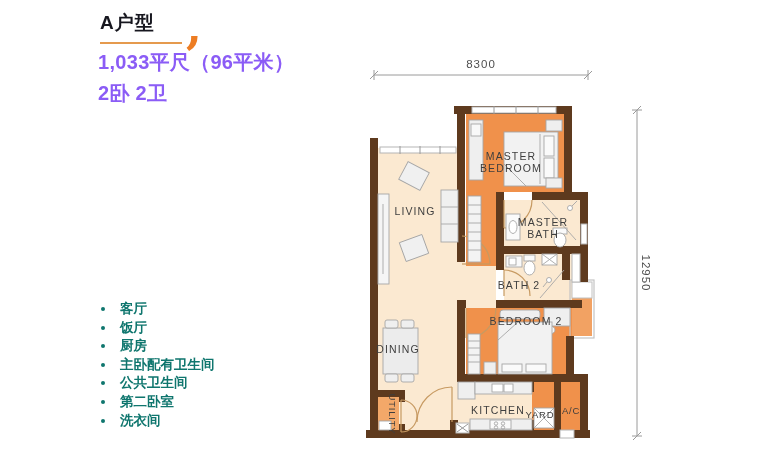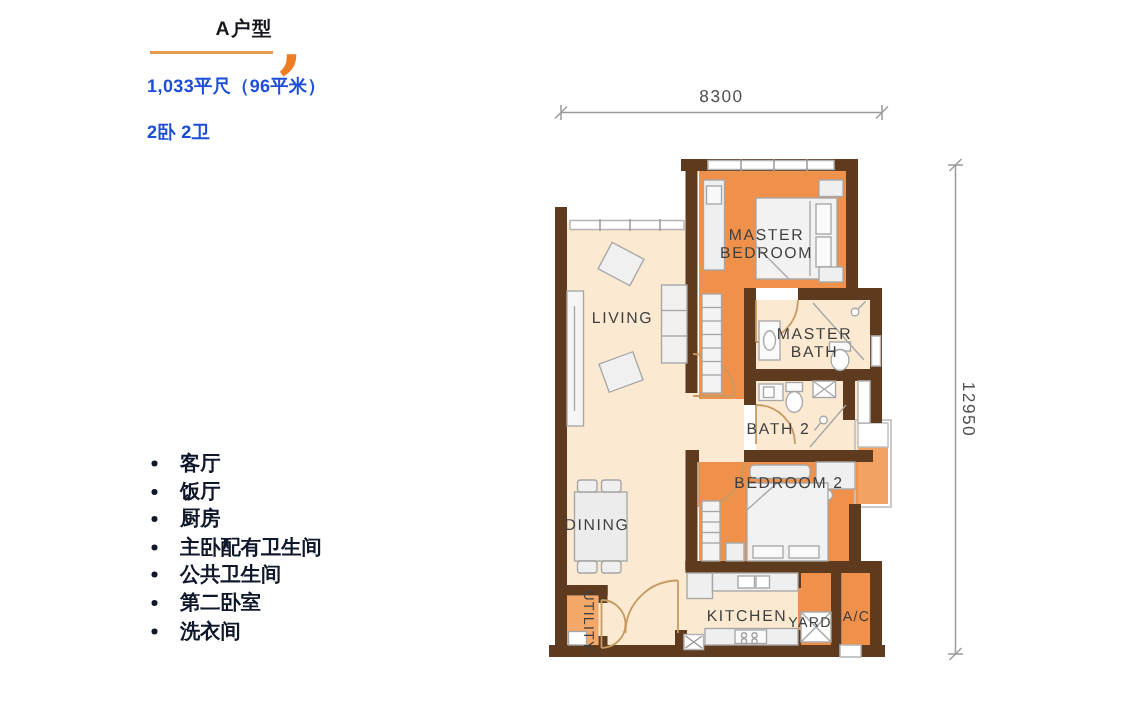--- a/index.html
+++ b/index.html
@@ -1,29 +1,29 @@
 <!DOCTYPE html>
 <html><head>
 <meta charset="utf-8">
 <style>
   html,body{margin:0;padding:0;background:#f4f4f4;}
   .page{position:relative;width:760px;height:470px;background:#ffffff;overflow:hidden;
         font-family:"Liberation Sans","DejaVu Sans",sans-serif;}
   
   .title-wrap{position:absolute;left:100px;top:10px;}
-  .unit-title{display:inline-block;width:82px;text-align:right;font-size:13px;font-weight:bold;
+  .unit-title{display:inline-block;width:82px;text-align:left;font-size:19px;font-weight:bold;
               color:#17171f;letter-spacing:1px;border-bottom:2px solid #e59a4e;padding-bottom:6px;margin:0;}
   .comma-mark{position:absolute;left:86px;top:-6px;font-family:"DejaVu Serif",serif;
               font-size:46px;line-height:46px;font-weight:bold;color:#ed7d23;}
-  .spec-line{position:absolute;left:98px;font-size:12px;font-weight:bold;color:#1d4ed8;letter-spacing:0.3px;}
+  .spec-line{position:absolute;left:98px;font-size:20px;font-weight:bold;color:#8b5cf6;letter-spacing:0.3px;}
   .spec-area{top:49px;}
   .spec-rooms{top:80px;}
   
   .features{position:absolute;left:98px;top:300px;margin:0;padding-left:18px;
-            font-size:13.5px;font-weight:600;color:#0f172a;line-height:18.6px;}
+            font-size:13.5px;font-weight:600;color:#0f766e;line-height:18.6px;}
   .features li{margin:0;padding-left:4px;}
   
   .plan-svg{position:absolute;left:0;top:0;}
   .room-label{font-family:"Liberation Sans","DejaVu Sans",sans-serif;font-size:10.5px;
               letter-spacing:1.1px;fill:#3e3e3e;}
   .room-label-sm{font-size:9.5px;letter-spacing:0.8px;}
   .dim-text{font-family:"Liberation Sans","DejaVu Sans",sans-serif;font-size:11.5px;
             letter-spacing:1px;fill:#4f4f4f;}
 </style>
 </head>

